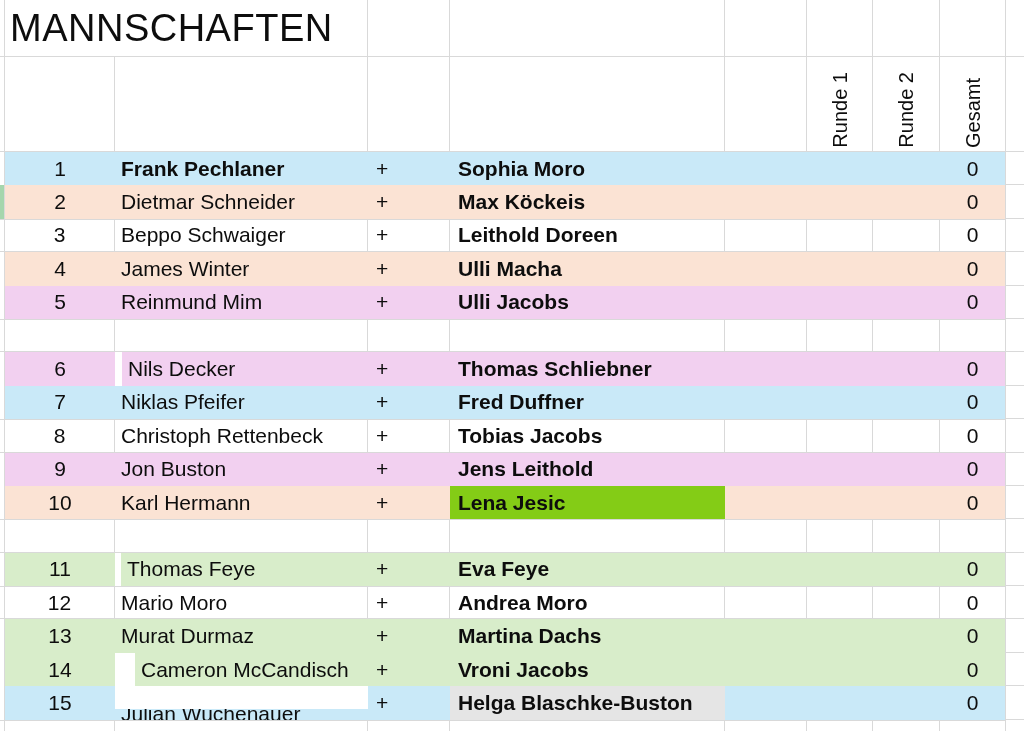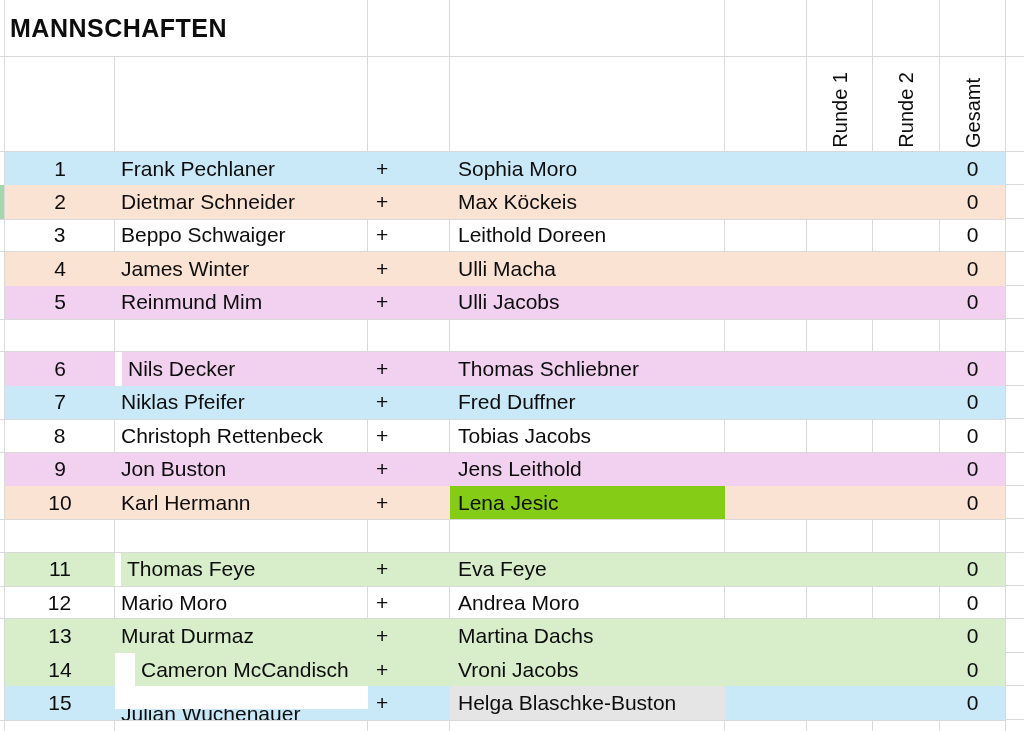--- a/index.html
+++ b/index.html
@@ -27,29 +27,29 @@
     display:flex;
     align-items:center;
     font-size:21px;
     white-space:nowrap;
   }
   .bR{border-right:1px solid var(--grid);}
   .bB{border-bottom:1px solid var(--grid);}
   .bT{border-top:1px solid var(--grid);}
   .title-cell{
     grid-column:span 2;
-    font-size:25px;
-    font-weight:700;
+    font-size:38px;
+    font-weight:400;
     letter-spacing:0.5px;
     padding-left:5px;
     overflow:visible;
   }
   .num{justify-content:center;}
   .name{padding-left:6px;}
-  .p2pad{padding-left:8px;}
+  .p2pad{padding-left:8px;font-weight:bold;}
   .plus{padding-left:8px;}
   .total{justify-content:center;}
   .vwrap{
     align-items:flex-end;
     justify-content:center;
     padding-bottom:3px;
     overflow:visible;
   }
   .vlabel{
     writing-mode:vertical-rl;
@@ -83,21 +83,21 @@
       </div>
       <div class="cell bR bB vwrap">
         <span class="vlabel">Runde 2</span>
       </div>
       <div class="cell bR bB vwrap">
         <span class="vlabel">Gesamt</span>
       </div>
       <div class="cell bB"></div>
       <div class="cell bR"></div>
       <div class="cell num" style="background-color: rgb(201, 233, 248);">1</div>
-      <div class="cell name" style="background-color: rgb(201, 233, 248);">Frank Pechlaner</div>
+      <div class="cell name" style="background-color: rgb(201, 233, 248); font-weight: bold;">Frank Pechlaner</div>
       <div class="cell plus" style="background-color: rgb(201, 233, 248);">+</div>
       <div class="cell name p2pad" style="background-color: rgb(201, 233, 248);">Sophia Moro</div>
       <div class="cell" style="background-color: rgb(201, 233, 248);"></div>
       <div class="cell" style="background-color: rgb(201, 233, 248);"></div>
       <div class="cell" style="background-color: rgb(201, 233, 248);"></div>
       <div class="cell total bR" style="background-color: rgb(201, 233, 248);">0</div>
       <div class="cell bB"></div>
       <div class="cell bR" style="background-color: rgb(165, 214, 173);"></div>
       <div class="cell num" style="background-color: rgb(251, 227, 212);">2</div>
       <div class="cell name" style="background-color: rgb(251, 227, 212);">Dietmar Schneider</div>

